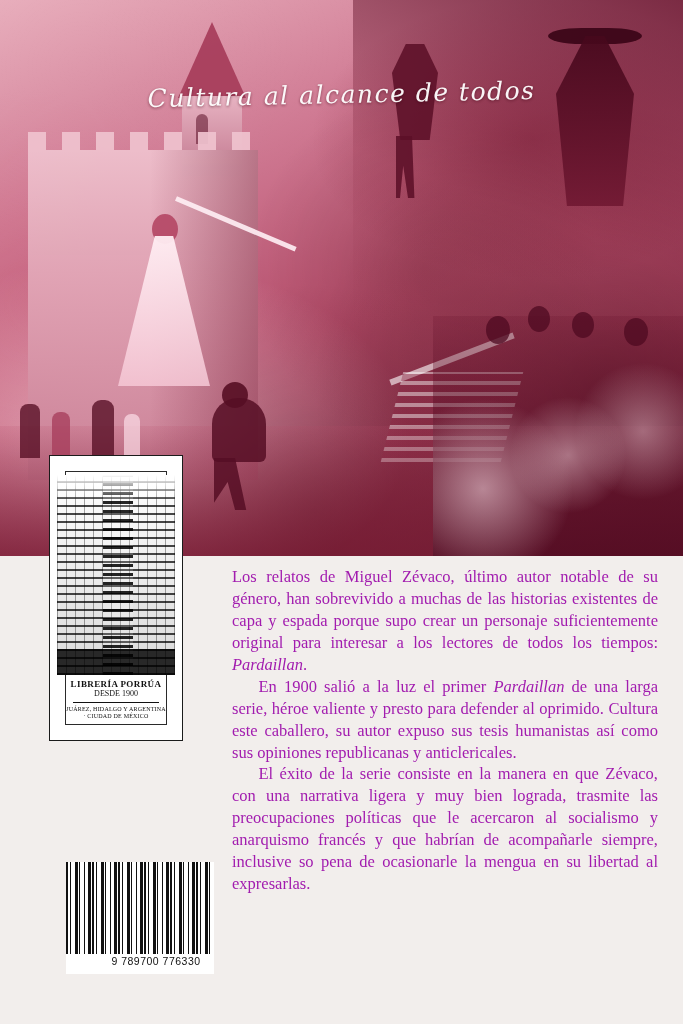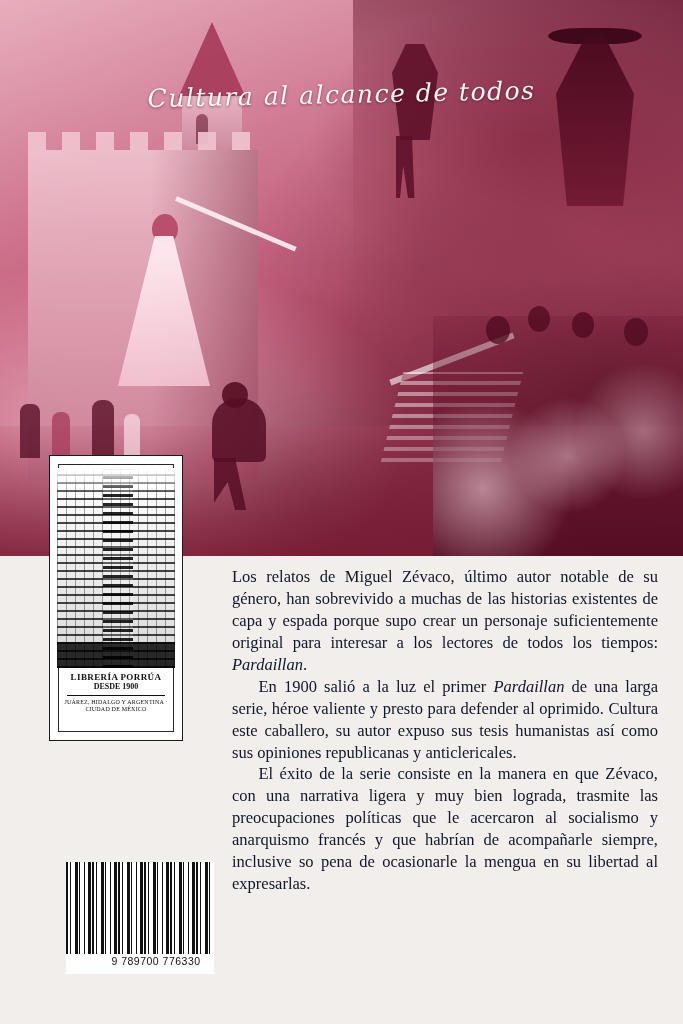--- a/index.html
+++ b/index.html
@@ -190,21 +190,21 @@
   }
 
   
   #publisher-logo {
     position:absolute;
     left: 49px; top: 455px;
     width: 134px; height: 286px;
     background: #ffffff;
     border: 1px solid #1b1b1b;
     box-sizing: border-box;
-    padding: 8px;
+    padding: 15px;
     z-index: 6;
   }
   .logo-inner {
     width: 100%; height: 100%;
     border: 1px solid #2a2a2a;
     box-sizing: border-box;
     display: flex;
     flex-direction: column;
     align-items: center;
     background: #fff;
@@ -236,33 +236,33 @@
   }
   .logo-text {
     width: 100%;
     text-align:center;
     font-family: "Liberation Serif", serif;
     color:#111;
     line-height: 1.12;
     margin-top: 4px;
   }
   .logo-name { font-size: 9px; font-weight: bold; letter-spacing:.4px; }
-  .logo-since { font-size: 8px; font-weight: bold; margin-top:1px; }
+  .logo-since { font-size: 8px; font-weight: normal; margin-top:1px; }
   .logo-rule { width: 86%; height:1px; background:#111; margin: 3px auto; }
   .logo-cities { font-size: 6px; letter-spacing:.2px; }
 
   
   #blurb {
     position:absolute;
     left: 232px; top: 566px;
     width: 426px;
     font-family: "Liberation Serif", serif;
     font-size: 16.5px;
     line-height: 1.33;
-    color: #0f172a;
+    color: #a21caf;
     text-align: justify;
   }
   #blurb p { margin: 0; }
   #blurb p + p { text-indent: 1.6em; }
   #blurb i { font-style: italic; }
 
   
   #barcode-area {
     position:absolute;
     left: 66px; top: 862px;

